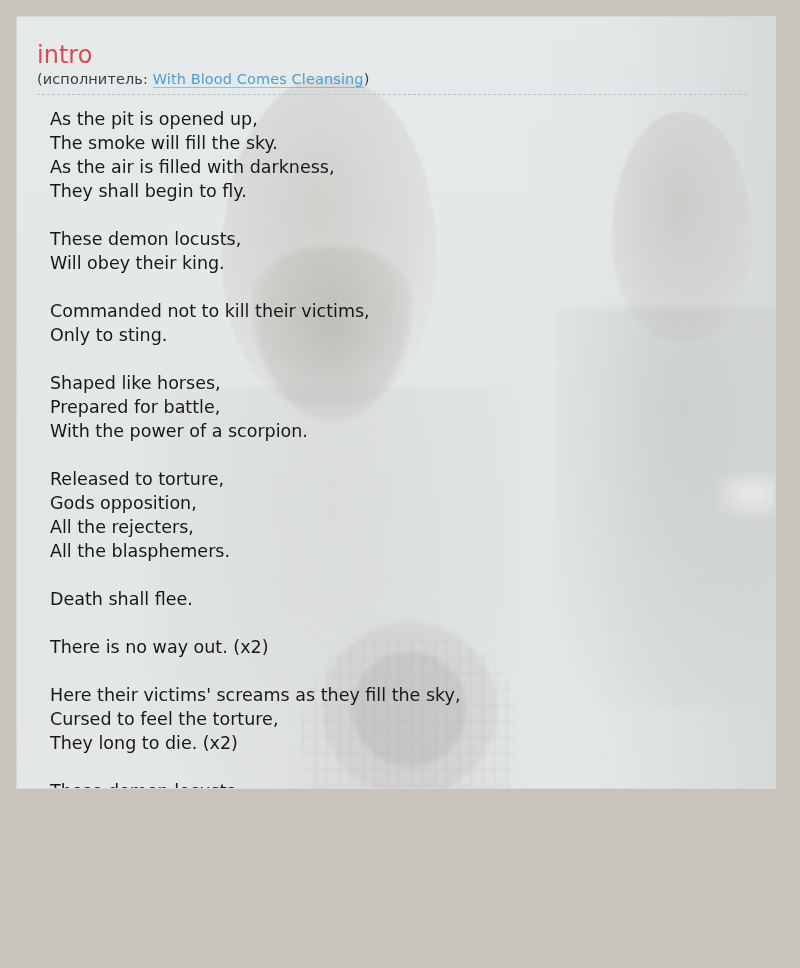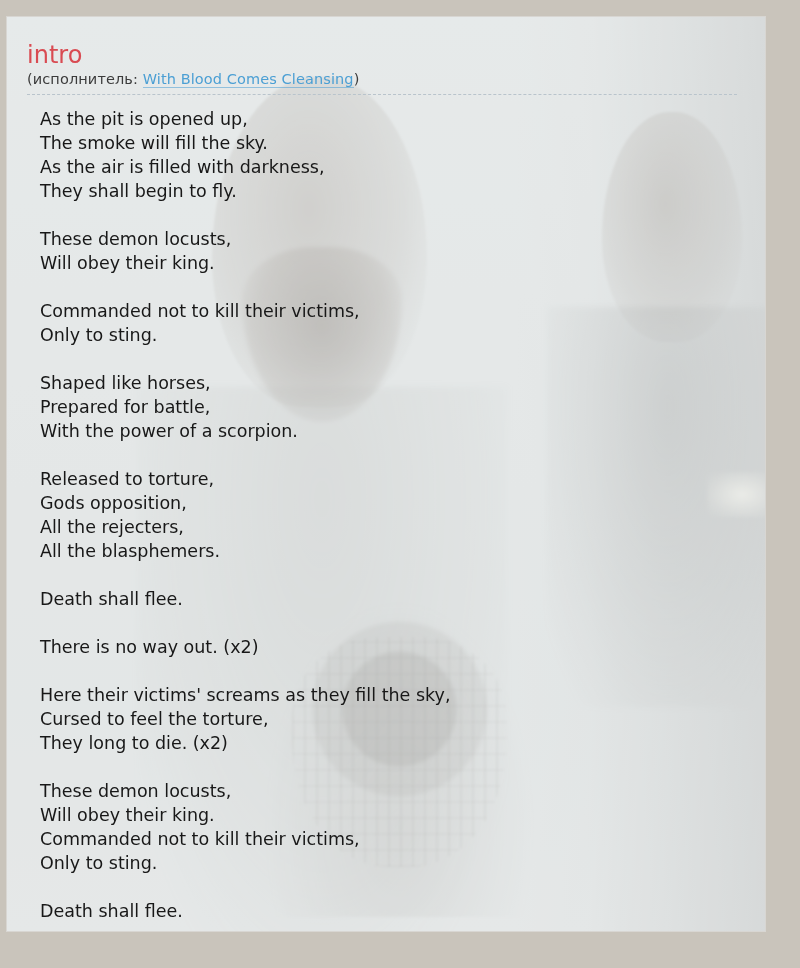--- a/index.html
+++ b/index.html
@@ -10,24 +10,24 @@
     width: 800px;
     height: 968px;
     background: #c9c4bb;
     font-family: "DejaVu Sans", sans-serif;
     overflow: hidden;
   }
 
   
   .page-frame {
     position: absolute;
-    left: 6px;
+    left: 16px;
     top: 16px;
     width: 760px;
-    height: 916px;
+    height: 773px;
     background: #e7e9e9;
     border: 1px solid #d8d6d2;
     box-sizing: border-box;
     overflow: hidden;
   }
 
   
   .bg-photo {
     position: absolute;
     inset: 0;

